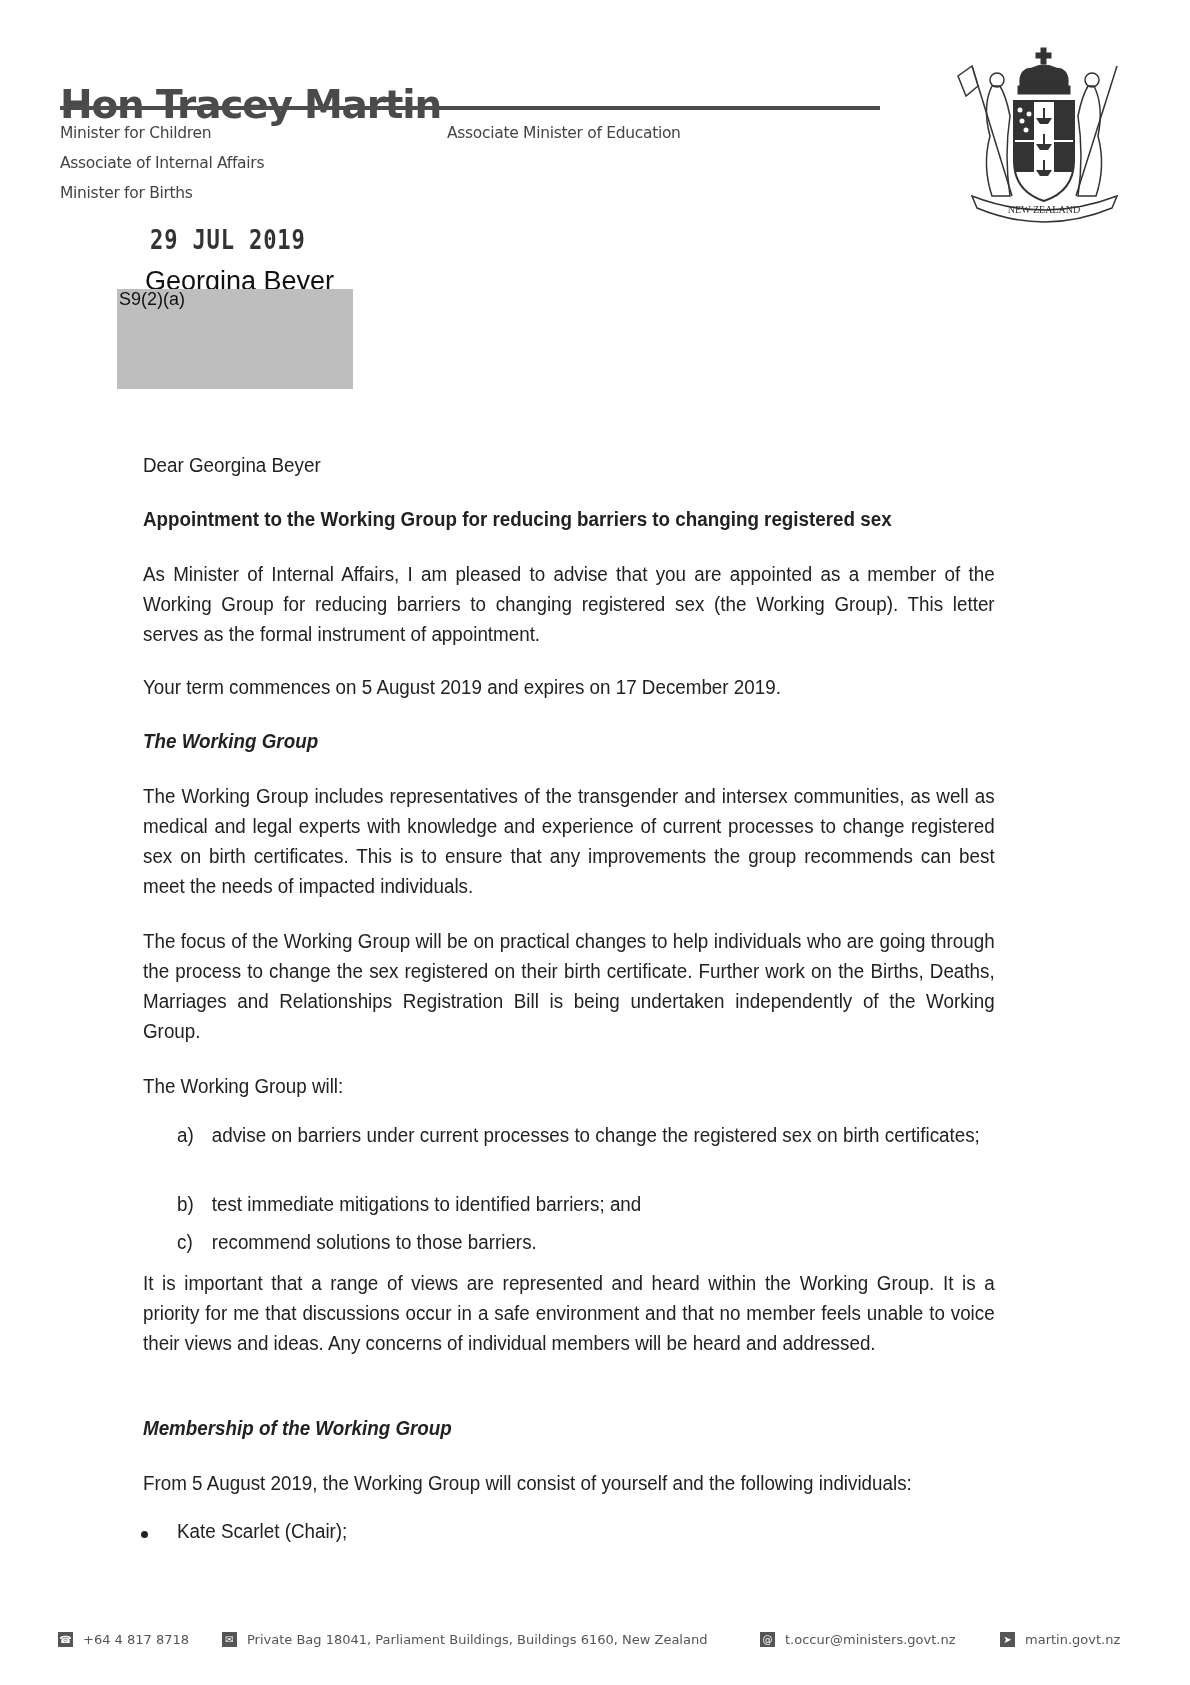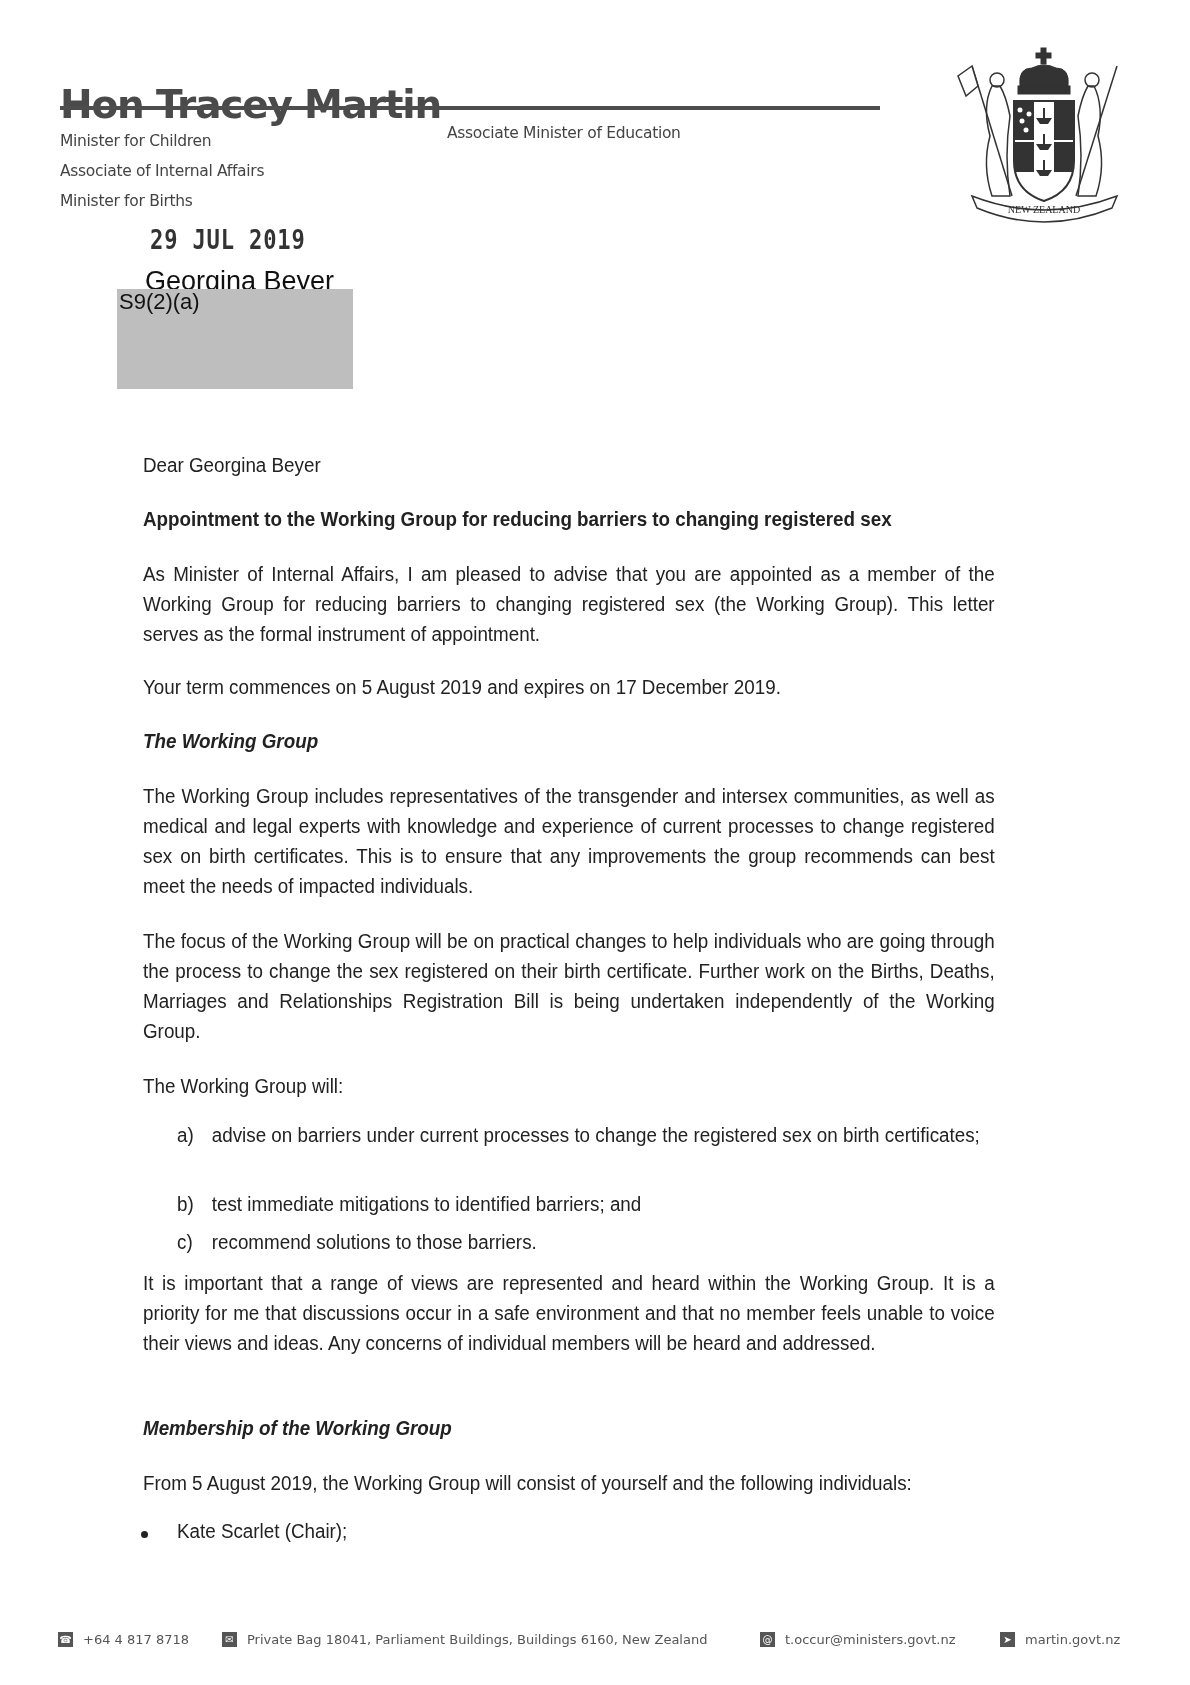--- a/index.html
+++ b/index.html
@@ -8,36 +8,36 @@
 
   .letterhead-name {
     position: absolute; left: 60px; top: 46px;
     font-family: "DejaVu Sans", sans-serif; font-weight: bold;
     font-size: 39px; color: #4a4a4a; letter-spacing: -1.2px; margin-top: 36px;
   }
   .letterhead-rule {
     position: absolute; left: 60px; top: 106px; width: 820px; height: 4px; background: #4d4d4d;
   }
   .portfolio { position: absolute; font-family: "DejaVu Sans", sans-serif; font-size: 15.5px; color: #444; letter-spacing: -0.3px; }
-  .portfolio-left { left: 60px; top: 132px; }
+  .portfolio-left { left: 60px; top: 124px; }
   .portfolio-left div { height: 30px; }
   .portfolio-right { left: 447px; top: 124px; }
 
   .crest { position: absolute; left: 952px; top: 46px; width: 185px; height: 180px; }
 
   .date-stamp {
     position: absolute; left: 150px; top: 224px;
     font-family: "DejaVu Sans Mono", monospace; font-size: 27px; color: #333;
     transform: scaleX(0.82); transform-origin: left; letter-spacing: 1px; font-weight: bold;
   }
   .recipient-name { position: absolute; left: 145px; top: 266px; font-size: 27px; color: #111; }
   .redaction {
     position: absolute; left: 117px; top: 289px; width: 236px; height: 100px; background: #bebebe;
   }
-  .redaction-label { position: absolute; left: 2px; top: 0px; font-size: 22px; color: #111; }
+  .redaction-label { position: absolute; left: 2px; top: 0px; font-size: 18px; color: #111; }
 
   .body-text {
     position: absolute; left: 143px; width: 906px;
     font-size: 20px; line-height: 30px; color: #222;
     transform: scaleX(0.94); transform-origin: left;
   }
   .justify { text-align: justify; }
   .bold { font-weight: bold; }
   .bi { font-weight: bold; font-style: italic; }
 

